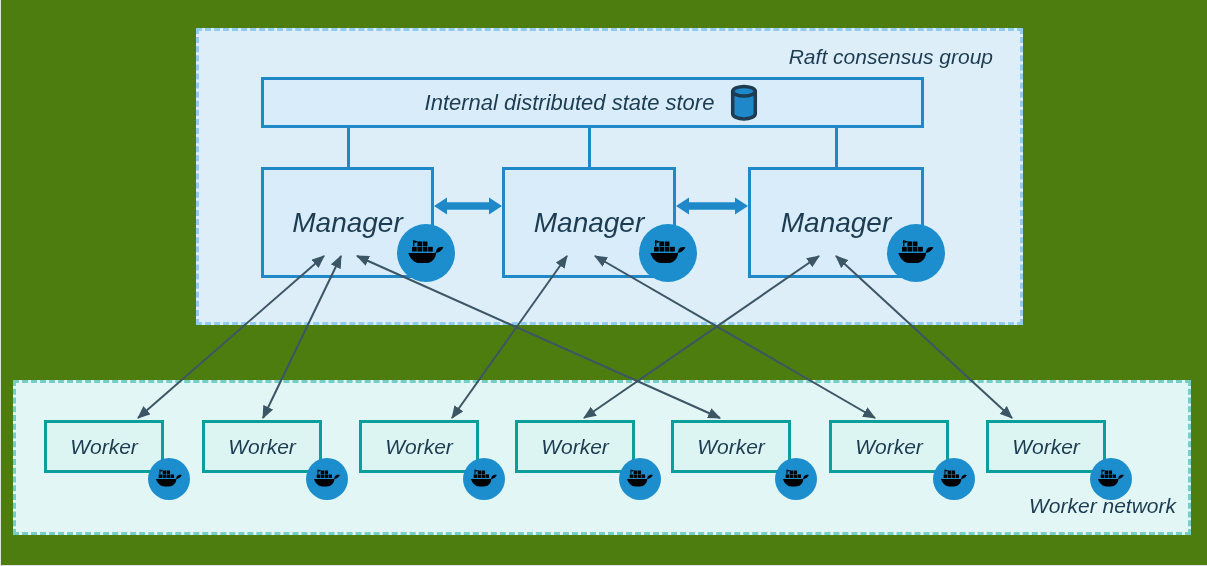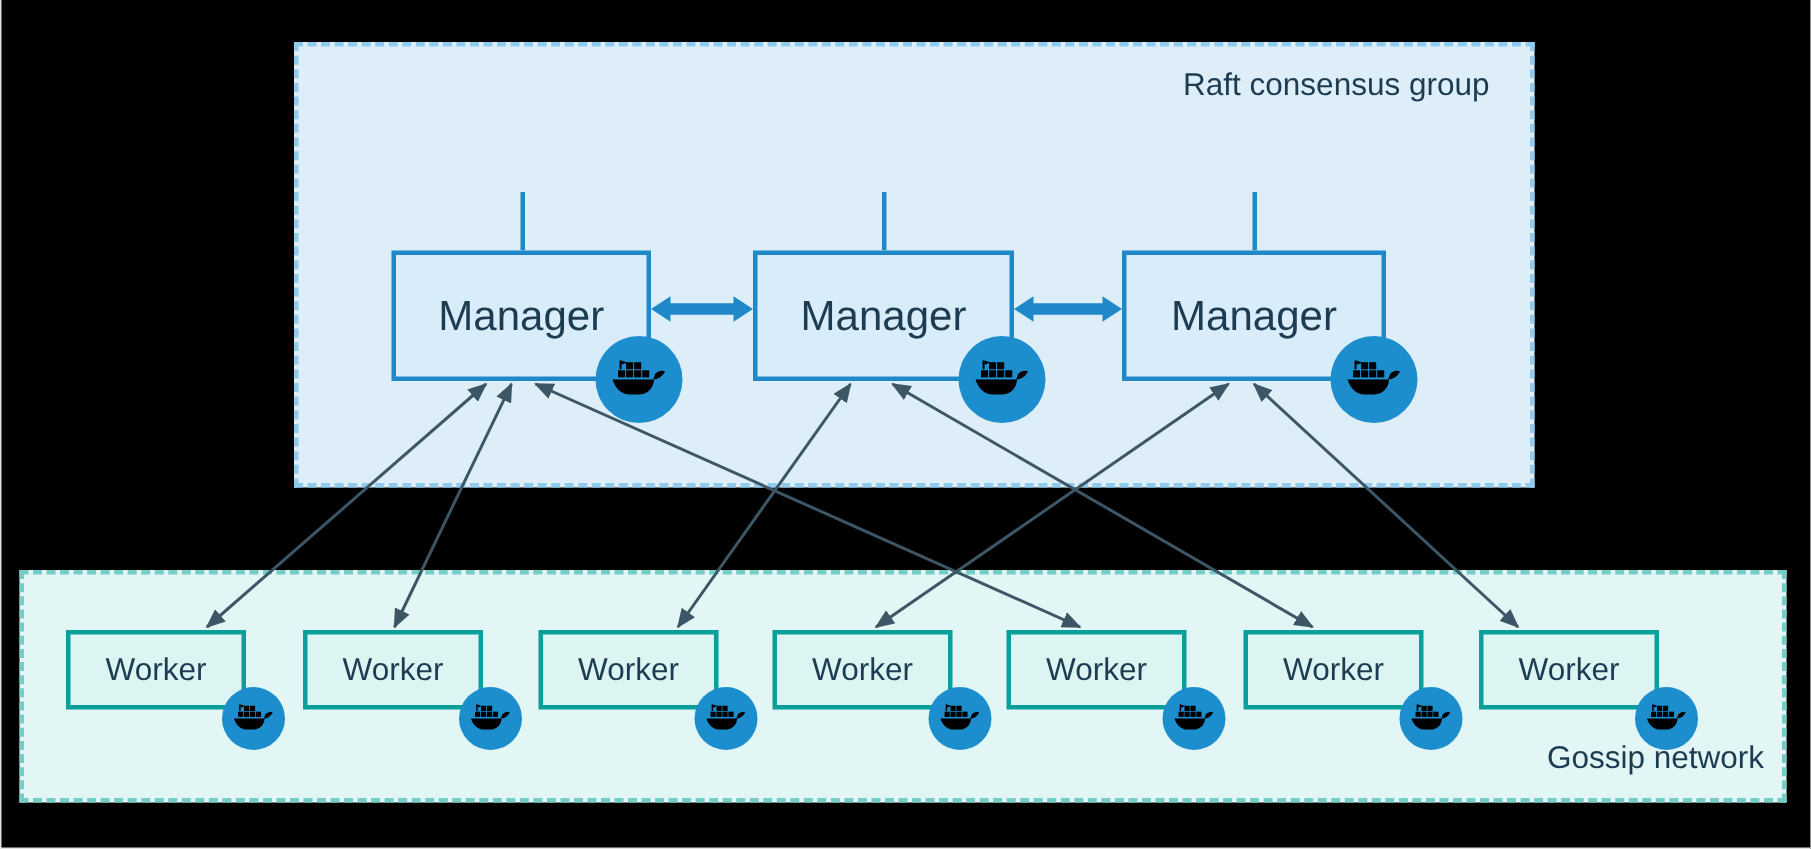--- a/index.html
+++ b/index.html
@@ -13,22 +13,22 @@
     --gossip-fill:#e2f7f5;
     --gossip-dash:#74cdc7;
     --badge-blue:#1d8ecd;
     --edge-color:#3d5665;
   }
   html,body{margin:0;padding:0;background:#ffffff;}
   #canvas{
     position:relative;width:1207px;height:566px;overflow:hidden;
     font-family:"Liberation Sans","DejaVu Sans",sans-serif;
     color:var(--text-dark);
-    background:#000000;
-    border-left:1px solid #e2e2e2;border-bottom:1px solid #e2e2e2;box-sizing:border-box;
+    background:#4d7c0f;
+    border-left:1px solid #e2e2e2;border-bottom:1px solid #e2e2e2;box-sizing:border-box;font-style:italic;
   }
   .raft-box{
     position:absolute;left:195px;top:28px;width:827px;height:297px;
     background:var(--raft-fill);
     border:3px dashed var(--raft-dash);box-sizing:border-box;
   }
   .raft-label{
     position:absolute;top:14px;right:27px;font-size:21px;
   }
   .store-box{
@@ -37,21 +37,21 @@
     border:3px solid var(--accent-blue);box-sizing:border-box;
     display:flex;align-items:center;justify-content:center;gap:14px;
     font-size:22px;
   }
   .connector{
     position:absolute;width:3px;height:39px;top:128px;
     background:var(--accent-blue);
   }
   #connector-1{left:346px;} #connector-2{left:587px;} #connector-3{left:834px;}
   .manager-box{
-    position:absolute;top:167px;height:87px;
+    position:absolute;top:167px;height:111px;
     background:var(--box-fill-blue);
     border:3px solid var(--accent-blue);box-sizing:border-box;
     display:flex;align-items:center;justify-content:center;
     font-size:28px;
   }
   #manager-1{left:260px;width:173px;}
   #manager-2{left:501px;width:174px;}
   #manager-3{left:747px;width:176px;}
   .thick-arrow{position:absolute;top:195px;}
   #thick-arrow-1{left:433px;}
@@ -117,20 +117,27 @@
     </symbol>
   </defs>
 </svg>
 
 <div id="canvas">
 
   <div class="raft-box">
     <div class="raft-label">Raft consensus group</div>
   </div>
 
+  <div class="store-box">
+    <span>Internal distributed state store</span>
+    <svg width="32" height="37" viewBox="0 0 30 36">
+      <path class="cyl-fill" d="M4 7 V29 C4 31.8 8.9 34 15 34 C21.1 34 26 31.8 26 29 V7"></path>
+      <ellipse class="cyl-fill" cx="15" cy="7" rx="11" ry="4.6"></ellipse>
+    </svg>
+  </div>
 
   <div class="connector" id="connector-1"></div>
   <div class="connector" id="connector-2"></div>
   <div class="connector" id="connector-3"></div>
 
   <div class="manager-box" id="manager-1">
     <span>Manager</span>
   </div>
   <div class="manager-box" id="manager-2">
     <span>Manager</span>
@@ -156,21 +163,21 @@
         <use href="#whale"></use>
       </svg>
   </div>
   <div class="badge badge-mgr" id="badge-manager-3">
     <svg class="whale">
         <use href="#whale"></use>
       </svg>
   </div>
 
   <div class="gossip-box">
-    <div class="gossip-label">Gossip network</div>
+    <div class="gossip-label">Worker network</div>
   </div>
 
   <div class="worker-box" id="worker-1">
     <span>Worker</span>
   </div>
   <div class="worker-box" id="worker-2">
     <span>Worker</span>
   </div>
   <div class="worker-box" id="worker-3">
     <span>Worker</span>

